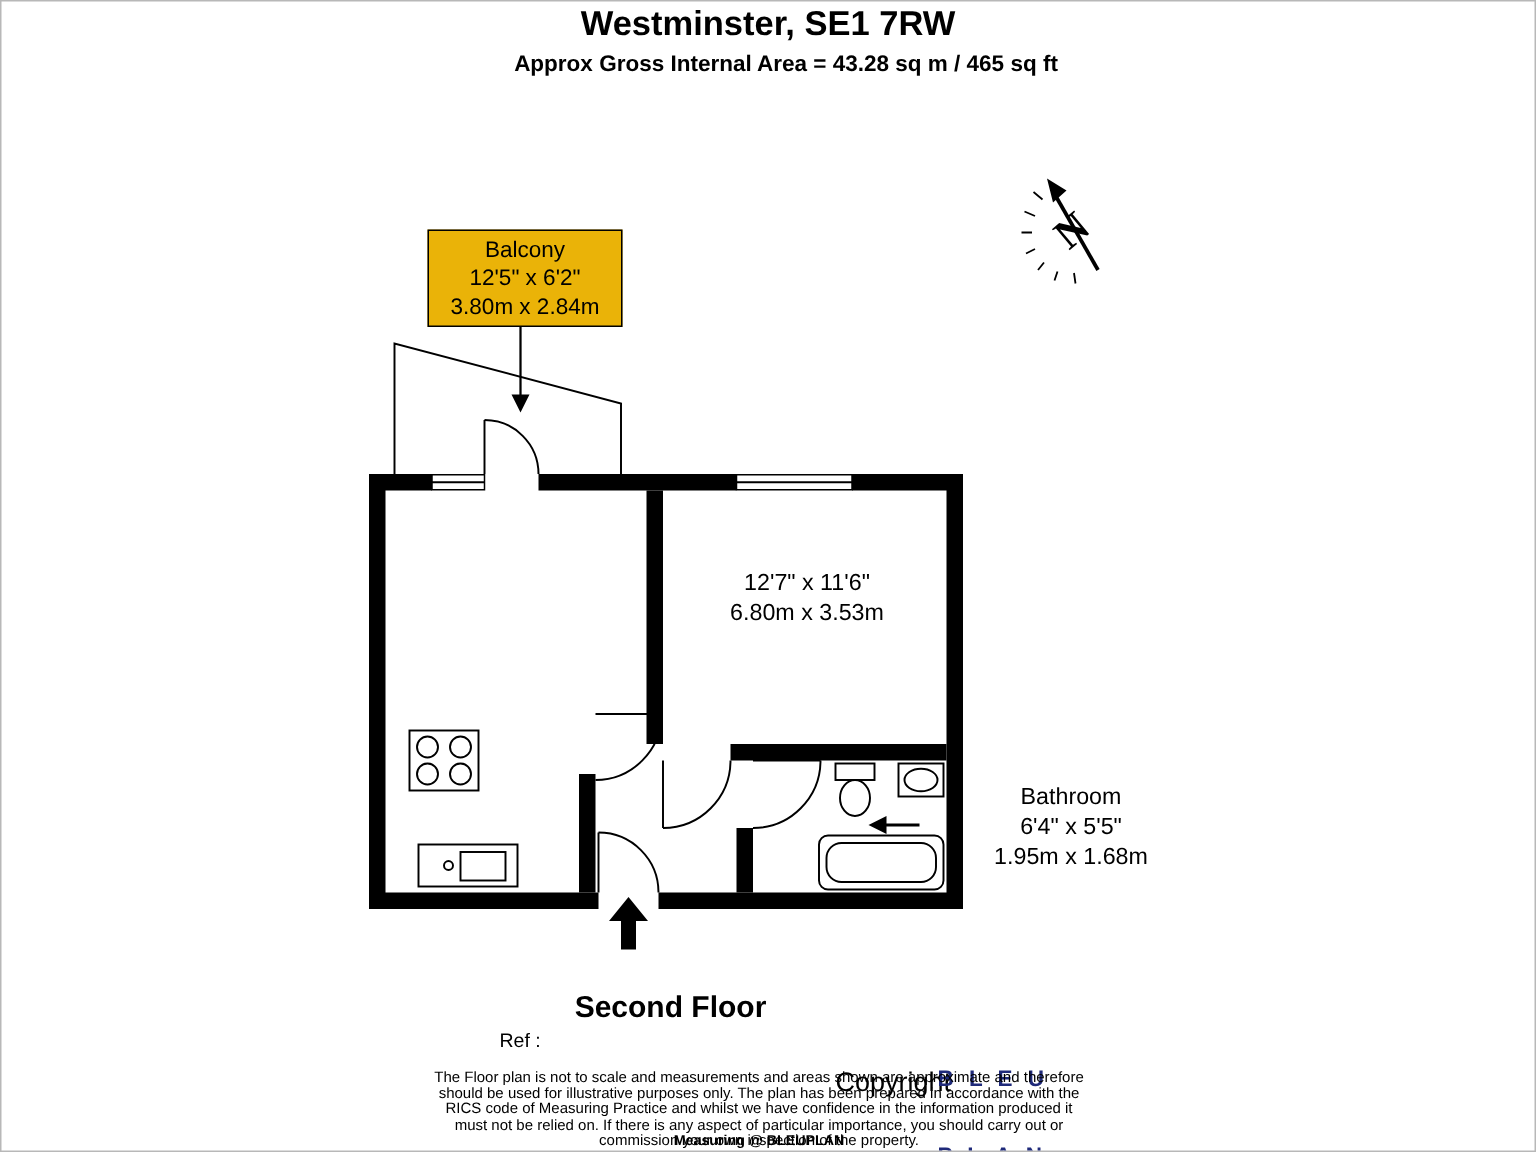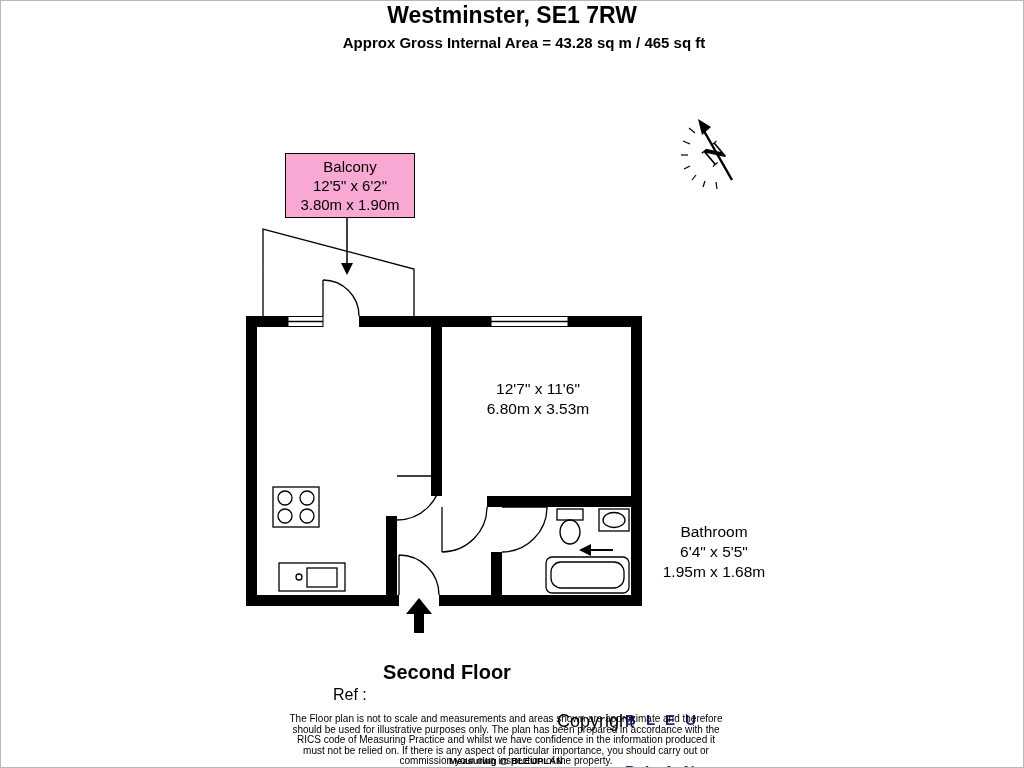--- a/index.html
+++ b/index.html
@@ -9,27 +9,27 @@
     font-family:"Liberation Sans",sans-serif;color:#000;
   }
   .abs{position:absolute;}
   .center{text-align:center;}
   .page-title{left:0;top:1px;width:100%;font-size:23px;font-weight:700;}
   .page-subtitle{left:12px;top:33px;width:100%;font-size:15px;font-weight:700;}
   .plan-svg{left:0;top:0;width:1024px;height:768px;}
   .room-label{font-size:15.5px;line-height:20px;}
   .balcony-box{
     left:284px;top:152px;width:124px;border:1px solid #000;
-    padding:3px 2px;font-size:15px;line-height:19px;background:#f9a8d4;
+    padding:3px 2px;font-size:15px;line-height:19px;background:#eab308;
   }
   .reception-label{left:262px;top:368px;width:182px;}
   .bedroom-label{left:448px;top:378px;width:178px;}
   .bathroom-label{left:652px;top:521px;width:122px;}
   .second-floor{left:376px;top:660px;width:140px;font-size:20px;font-weight:bold;}
-  .ref-label{left:332px;top:685px;font-size:16px;}
+  .ref-label{left:332px;top:685px;font-size:13px;}
   .copyright-label{left:556px;top:710px;font-size:18px;}
   .logo{
     left:624px;top:676px;font-size:15px;font-weight:700;
     line-height:17px;letter-spacing:3px;white-space:pre;
   }
   .disclaimer{left:287px;top:713px;width:436px;font-size:10px;line-height:10.5px;}
   .bottom-copyright{left:287px;top:754px;width:436px;font-size:9.5px;font-weight:700;}
   svg .wall{fill:#000;stroke:none;}
   svg .thin{fill:none;stroke:#000;stroke-width:1.3;}
   svg .winfill{fill:#fff;stroke:#000;stroke-width:1;}
@@ -142,21 +142,21 @@
         <line x1="695" y1="174" x2="691" y2="179"></line>
         <line x1="704" y1="180" x2="702" y2="186"></line>
         <line x1="715" y1="181" x2="716" y2="188"></line>
       </g>
     </g>
   </svg>
 
   <div class="abs center balcony-box">
     <div>Balcony</div>
     <div>12'5" x 6'2"</div>
-    <div>3.80m x 1.90m</div>
+    <div>3.80m x 2.84m</div>
   </div>
 
 
   <div class="abs center room-label bedroom-label">
     <div>12'7" x 11'6"</div>
     <div>6.80m x 3.53m</div>
   </div>
 
   <div class="abs center room-label bathroom-label">
     <div>Bathroom</div>

